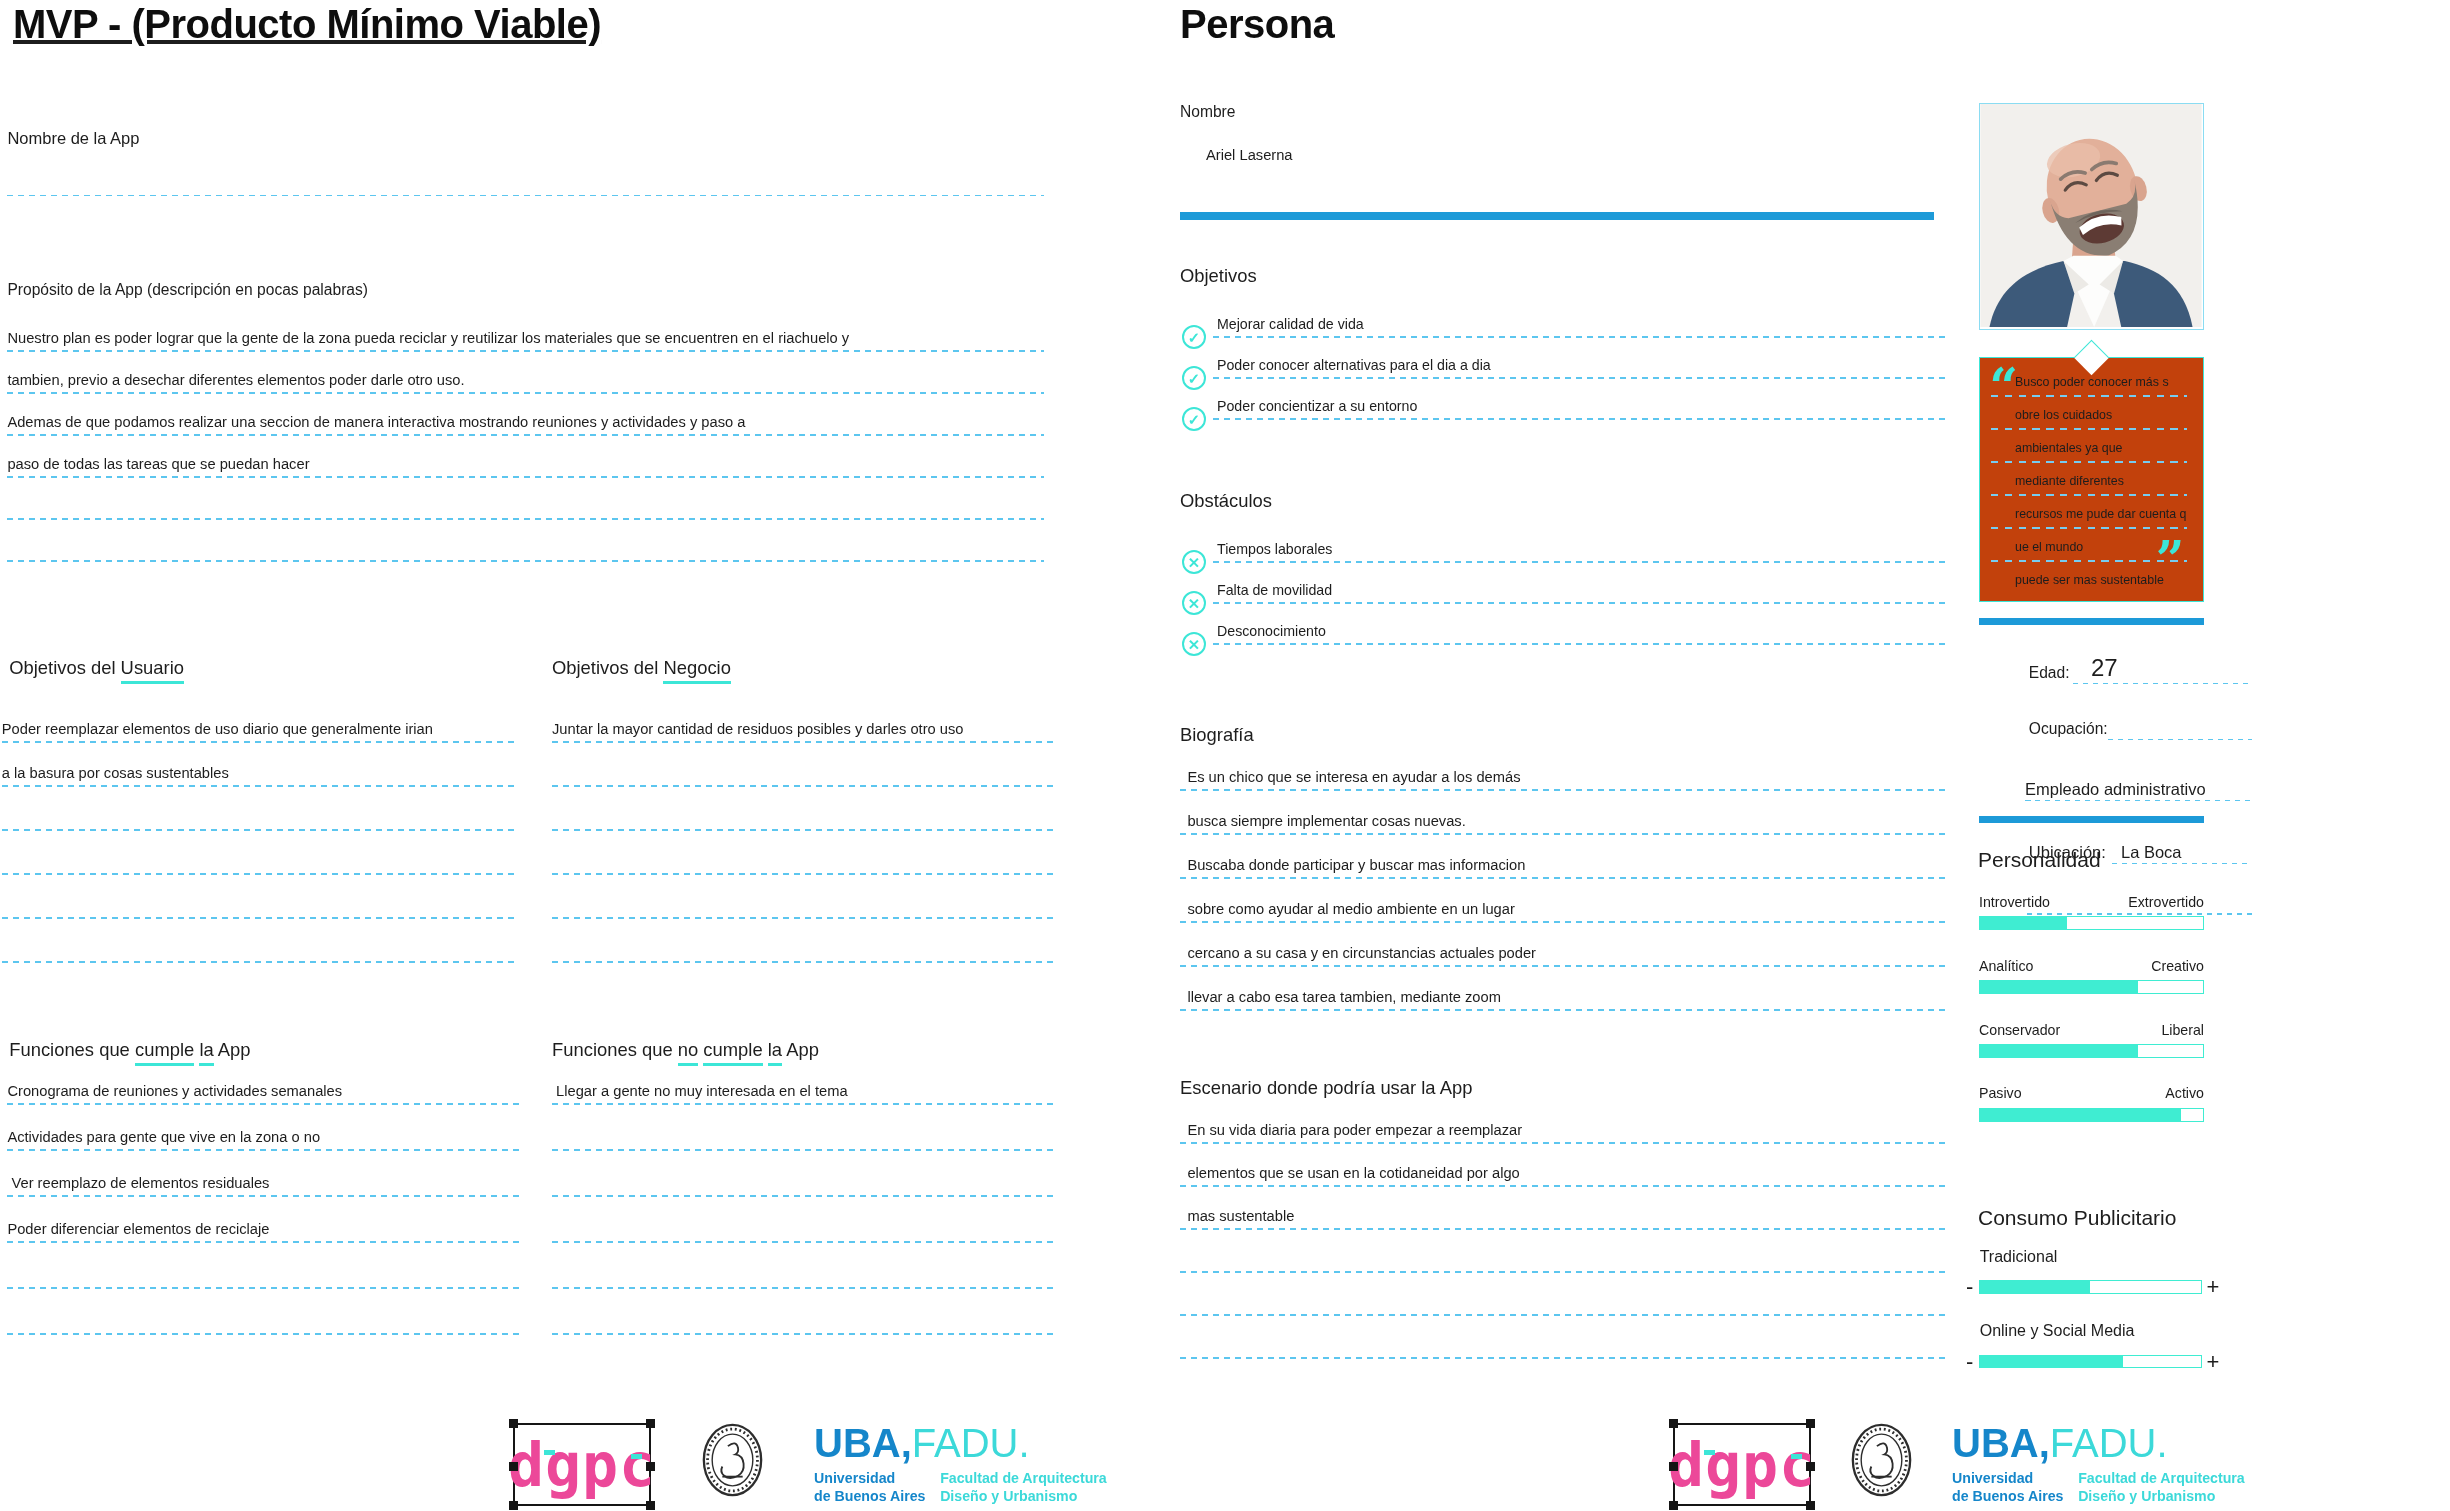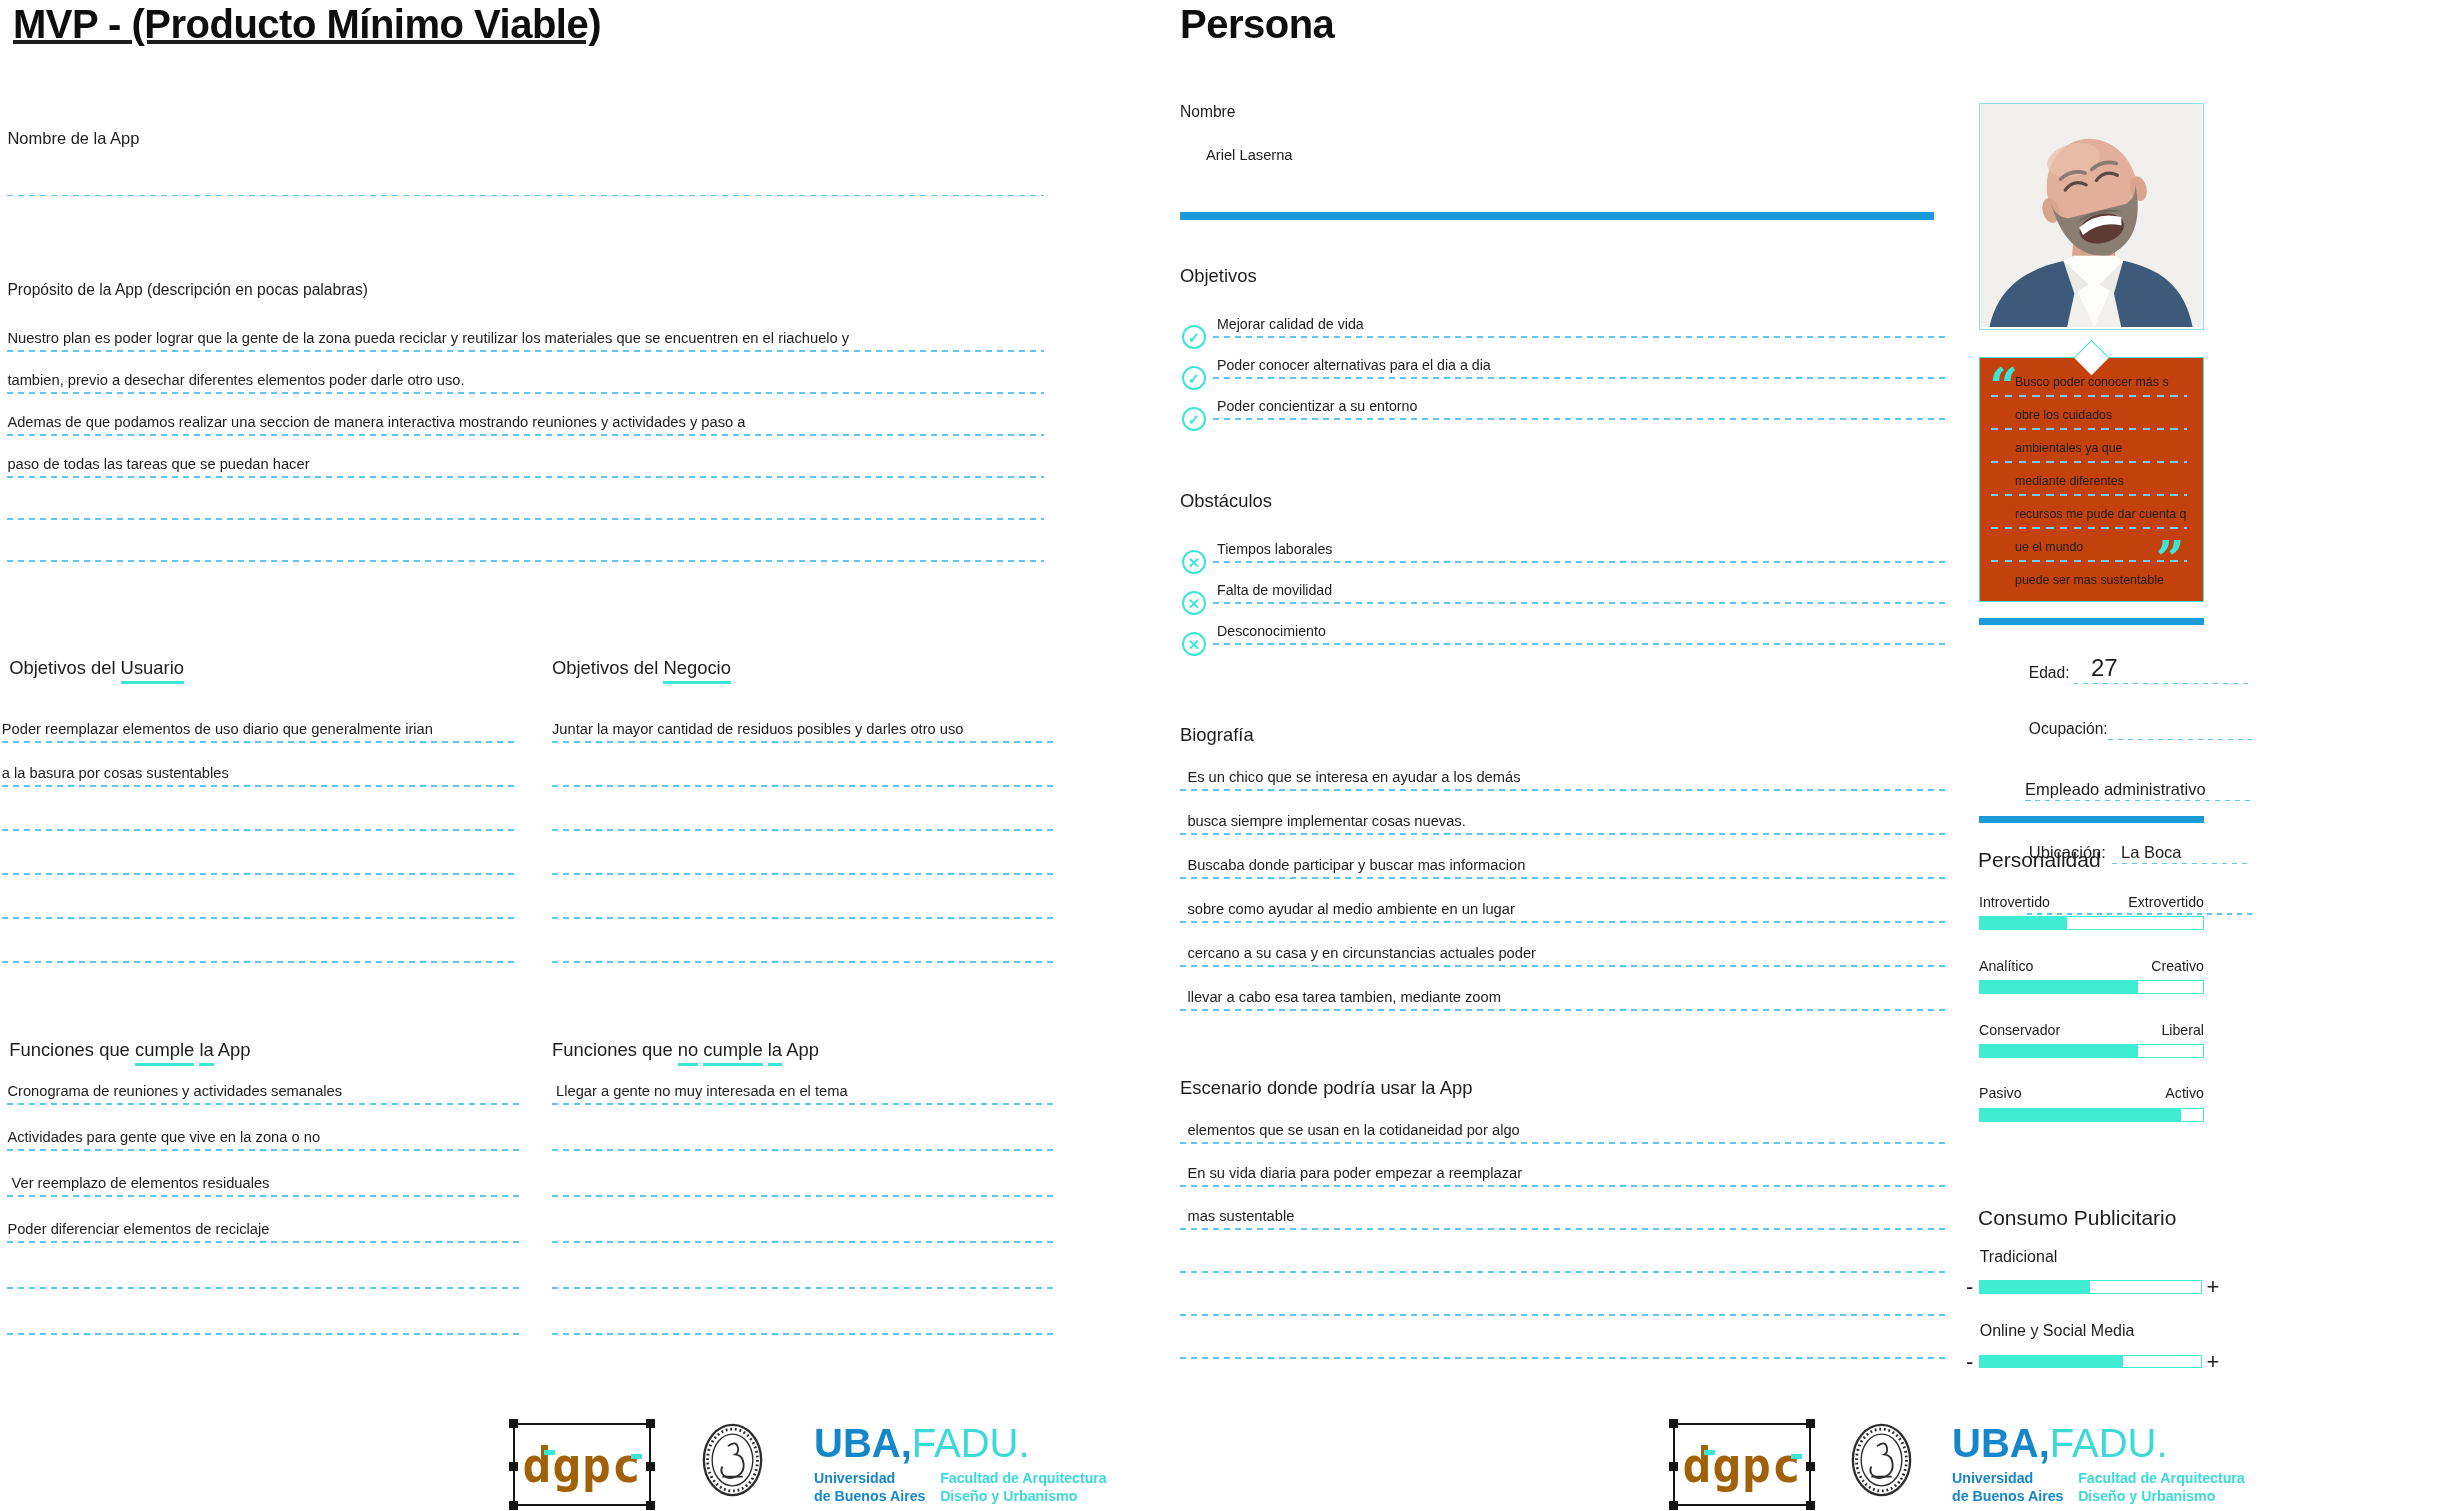--- a/index.html
+++ b/index.html
@@ -58,21 +58,21 @@
   .sl-fill{height:100%;background:var(--teal2);}
   .sh{font-size:21px;white-space:nowrap;}
   
   .cb-label{font-size:16px;margin-left:14.7px;margin-bottom:8.3px;white-space:nowrap;}
   .cb-row{display:flex;align-items:center;gap:4.6px;margin-bottom:22px;}
   .cb-sign{font-size:22px;font-weight:400;width:9.2px;text-align:center;}
   .cb-bar{width:223px;height:13.8px;border:1.8px solid var(--teal2);background:#fff;}
   .cb-fill{height:100%;background:var(--teal2);}
   
   .dgpc{position:relative;width:138px;height:83px;border:2.8px solid #151515;display:flex;align-items:center;justify-content:center;}
-  .dgpc .txt{font-family:"DejaVu Sans Mono",monospace;font-weight:700;font-size:48px;letter-spacing:0.9px;color:#a16207;line-height:1;}
+  .dgpc .txt{font-family:"DejaVu Sans Mono",monospace;font-weight:700;font-size:60px;letter-spacing:0.9px;color:#ec4899;line-height:1;}
   .hdl{position:absolute;width:9.2px;height:9.2px;background:#151515;}
   .tick{position:absolute;height:4.6px;background:var(--teal);}
   .uba-big{font-size:40px;line-height:1;white-space:nowrap;}
   .uba-big .b{color:var(--ubablue);font-weight:700;}
   .uba-big .t{color:var(--ubateal);font-weight:400;}
   .uba-sub{display:flex;gap:14.7px;margin-top:7.4px;}
   .uba-sub .col{font-size:14.2px;line-height:1.25;white-space:nowrap;}
   .uba-sub .cb{color:var(--ubablue);font-weight:700;}
   .uba-sub .ct{color:var(--ubateal);font-weight:700;}
 </style>
@@ -256,24 +256,24 @@
         <span class="t" style="left: 7.4px;">cercano a su casa y en circunstancias actuales poder</span>
       </div>
       <div class="fl" style="height: 44px;">
         <span class="t" style="left: 7.4px;">llevar a cabo esa tarea tambien, mediante zoom</span>
       </div>
     </div>
 
   <div class="abs h2" style="left:1180px;top:1077px;">Escenario donde podría usar la App</div>
   <div class="abs" style="left:1180px;top:1101px;width:765px;">
       <div class="fl" style="height: 43px;">
+        <span class="t" style="left: 7.4px;">En su vida diaria para poder empezar a reemplazar</span>
+      </div>
+      <div class="fl" style="height: 43px;">
         <span class="t" style="left: 7.4px;">elementos que se usan en la cotidaneidad por algo</span>
-      </div>
-      <div class="fl" style="height: 43px;">
-        <span class="t" style="left: 7.4px;">En su vida diaria para poder empezar a reemplazar</span>
       </div>
       <div class="fl" style="height: 43px;">
         <span class="t" style="left: 7.4px;">mas sustentable</span>
       </div>
       <div class="fl" style="height: 43px;">
         <span class="t" style="left: 7.4px;"></span>
       </div>
       <div class="fl" style="height: 43px;">
         <span class="t" style="left: 7.4px;"></span>
       </div>

